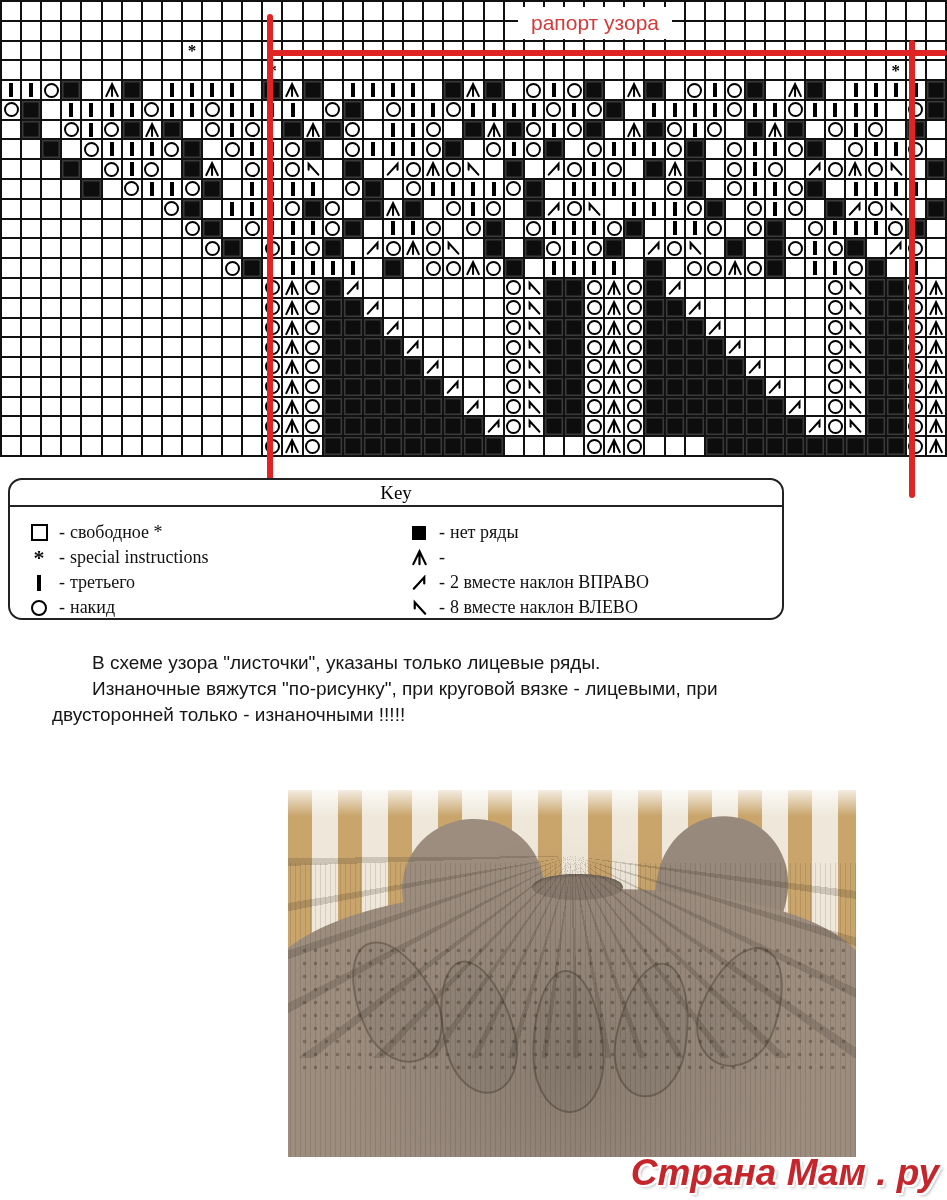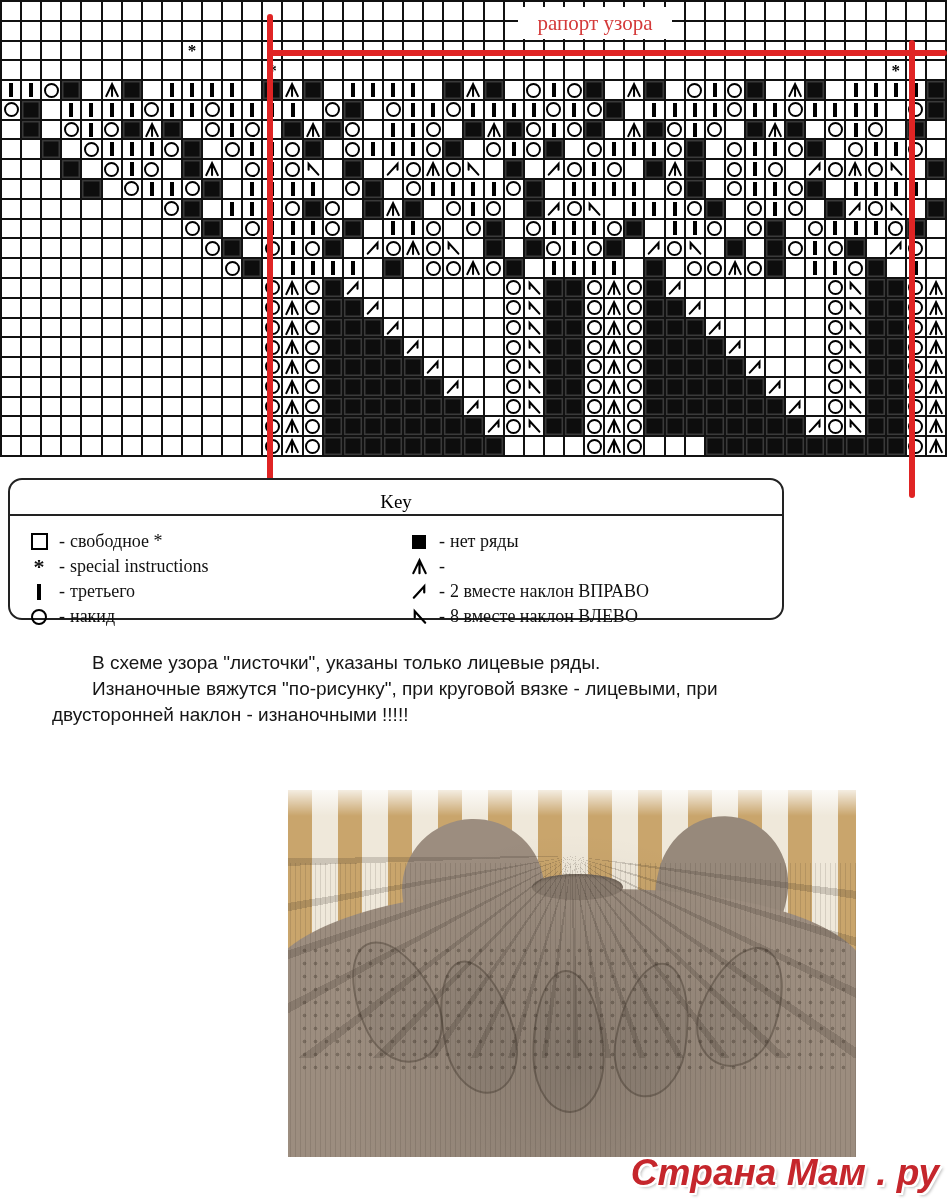--- a/index.html
+++ b/index.html
@@ -14,27 +14,27 @@
   .cell{background:#fff;position:relative;display:flex;align-items:center;justify-content:center;overflow:hidden;}
   .cell.cb{background:#0d0d0d;box-shadow:inset 0 0 0 1.5px #3a3a3a;}
   .cell .ring{width:11px;height:11px;border:2.6px solid #000;border-radius:50%;background:#fff;}
   .cell .bar{width:4px;height:14px;background:#000;}
   .cell.star{font-weight:bold;font-size:17px;line-height:1;}
   .cell svg{width:100%;height:100%;}
 
   .redline{position:absolute;background:#e02424;border-radius:3px;}
   #repeat-label-box{position:absolute;left:518px;top:7px;width:154px;height:32px;background:#fff;
       display:flex;align-items:center;justify-content:center;}
-  #repeat-label-box span{color:#d43a3a;font-family:Liberation Serif, serif;font-size:21px;}
+  #repeat-label-box span{color:#d43a3a;font-family:Liberation Sans, sans-serif;font-size:21px;}
 
   
   #key-box{position:absolute;left:8px;top:478px;width:776px;height:142px;border:2px solid #222;
       border-radius:14px;background:#fff;box-sizing:border-box;}
   #key-title-row{height:25px;border-bottom:2px solid #222;display:flex;align-items:center;justify-content:center;
-      font-size:19px;margin-top:9px;}
+      font-size:19px;}
   #key-cols{display:flex;padding:14px 0 0 14px;}
   .key-col{display:flex;flex-direction:column;gap:2px;}
   .key-col.left{width:380px;}
   .key-col.right{flex:1;}
   .key-item{display:flex;align-items:center;height:23px;font-size:18px;color:#111;}
   .key-sym{width:30px;display:flex;align-items:center;justify-content:center;}
   .key-dash{width:16px;text-align:center;}
   .sq{width:13px;height:13px;border:2px solid #000;background:#fff;}
   .sqb{width:14px;height:14px;background:#000;}
   .star2{font-weight:bold;font-size:22px;line-height:0.6;}
@@ -2180,21 +2180,21 @@
             <span class="key-dash">-</span>
             <span>8 вместе наклон ВЛЕВО</span>
           </div>
         </div>
     </div>
   </div>
 
   <div id="notes">
       <div class="note-line ind">В схеме узора "листочки", указаны только лицевые ряды.</div>
       <div class="note-line ind">Изнаночные вяжутся "по-рисунку", при круговой вязке - лицевыми, при</div>
-      <div class="note-line">двусторонней наклон - изнаночными !!!!!</div>
+      <div class="note-line">двусторонней только - изнаночными !!!!!</div>
     </div>
 
   <div id="photo">
     <div class="topglow"></div>
     <div class="sw" id="sw-shoulder-l"></div>
     <div class="sw" id="sw-shoulder-r"></div>
     <div class="sw" id="sw-body"></div>
     <div id="sw-neck"></div>
     <div class="sw-tex"></div>
     <div class="sw-rays"></div>

